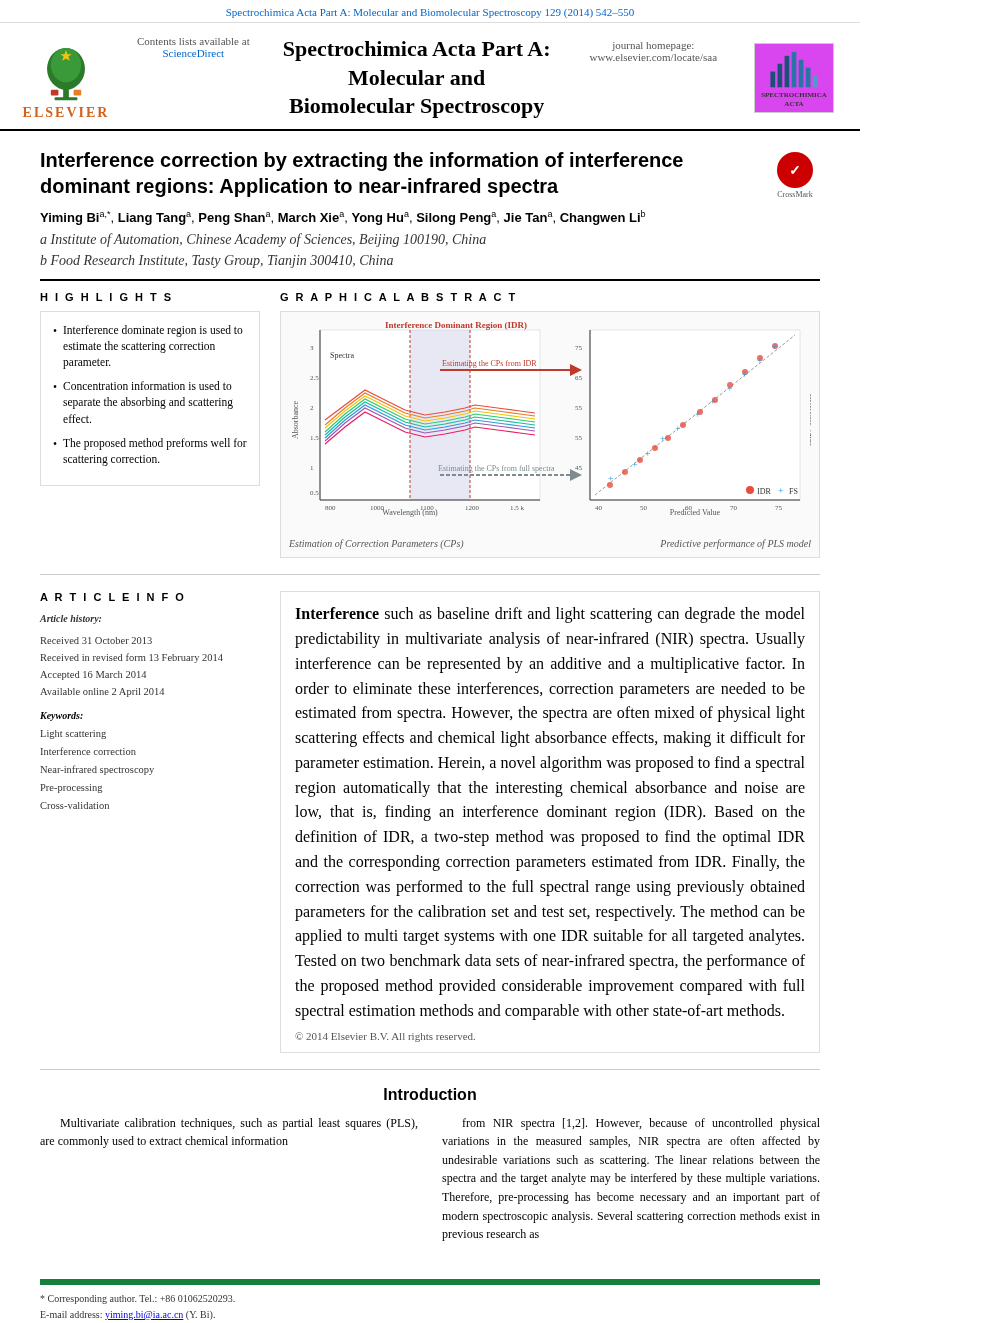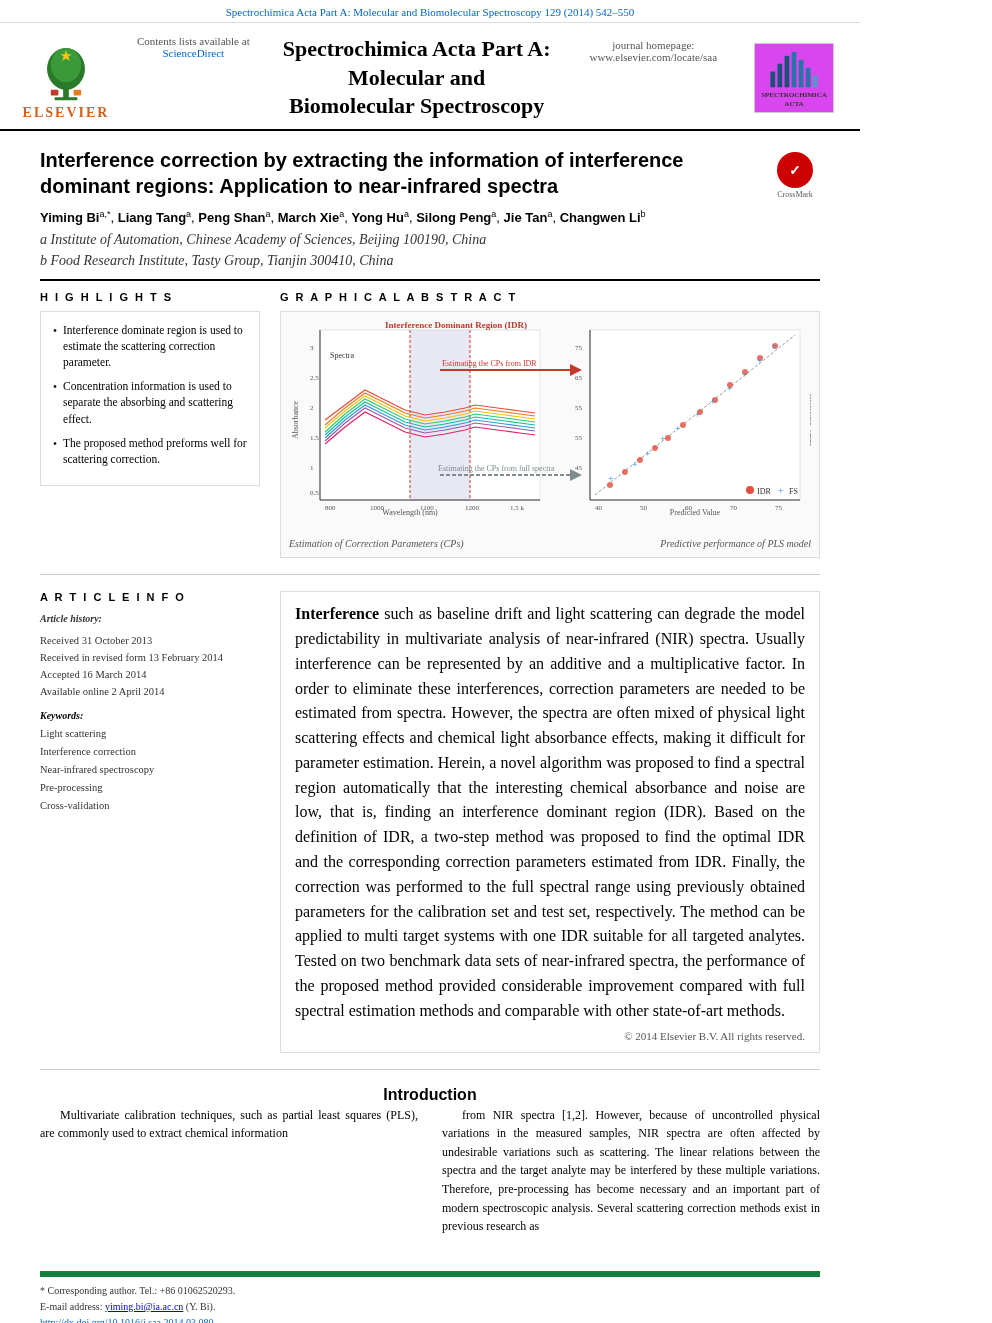--- a/index.html
+++ b/index.html
@@ -331,36 +331,35 @@
       line-height: 1.55;
       text-align: justify;
       color: #000;
     }
 
     .abstract-text strong {
       font-weight: bold;
     }
 
     .copyright-line {
-      text-align: right;
       font-size: 11px;
       color: #555;
       margin-top: 6px;
     }
 
     
     .intro-section {
       margin-top: 16px;
     }
 
     .intro-heading {
       font-size: 16px;
       font-weight: bold;
       font-family: Arial, sans-serif;
-      margin-bottom: 2px;
+      margin-bottom: 10px;
       text-align: center;
     }
 
     .intro-two-col {
       display: flex;
       gap: 24px;
     }
 
     .intro-col {
       flex: 1;

